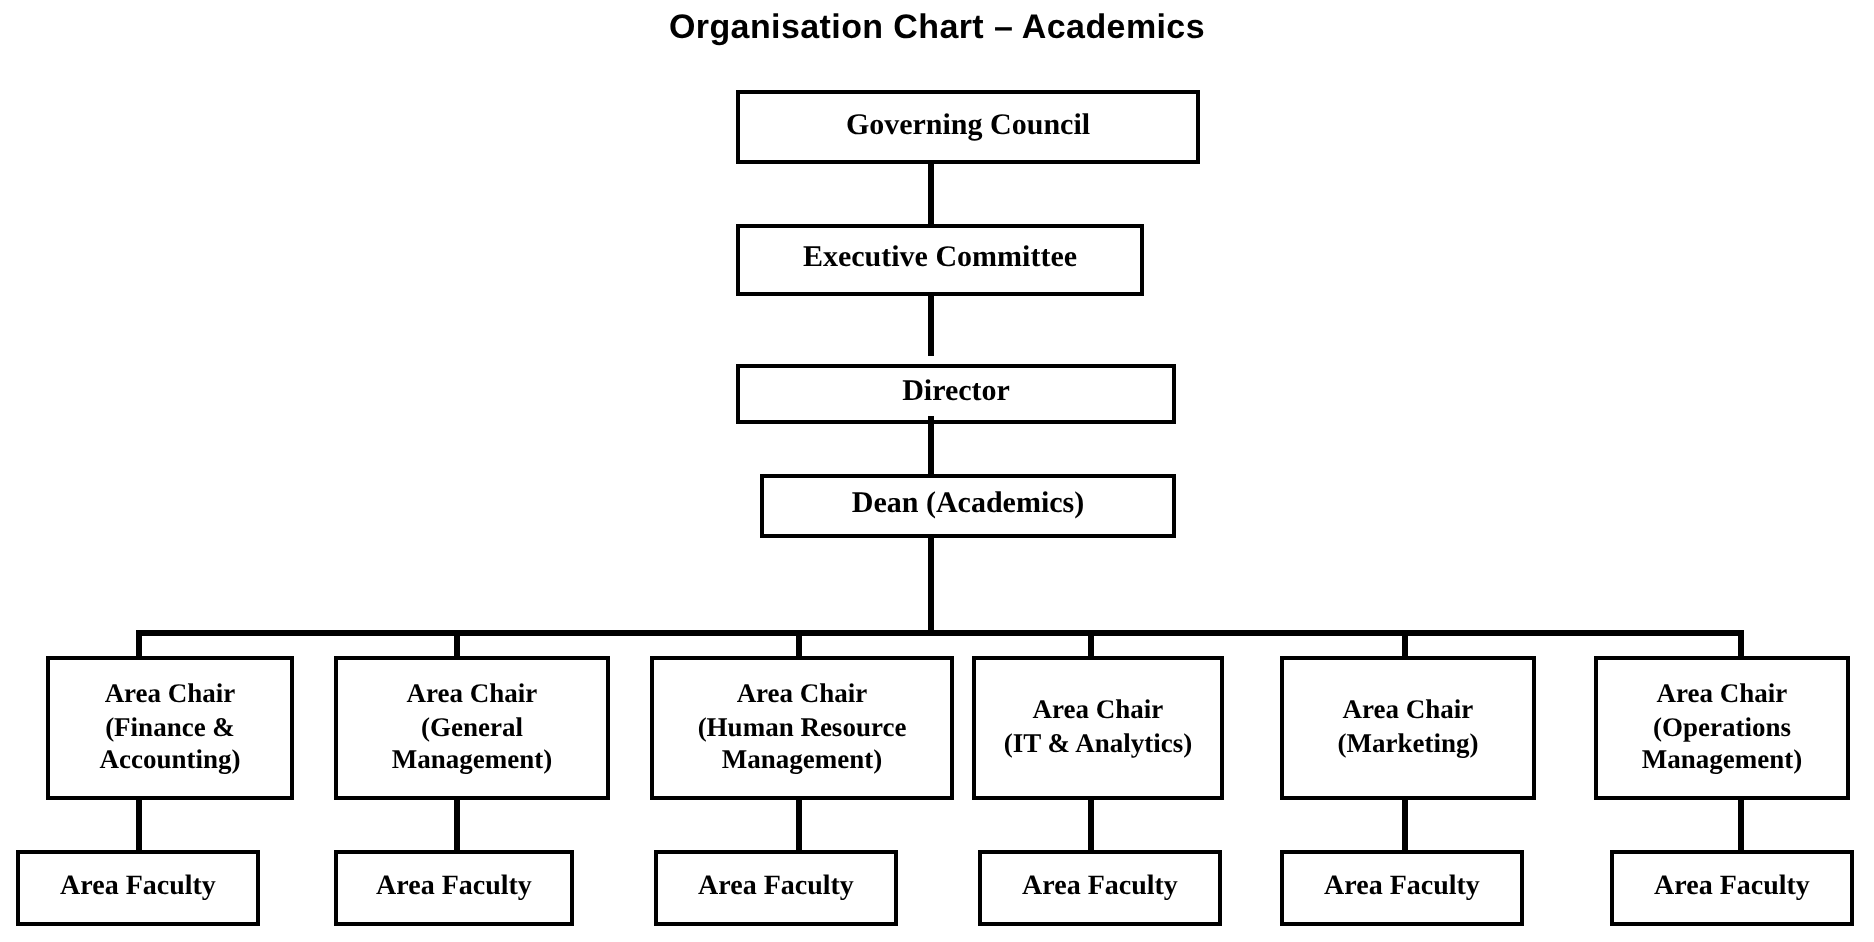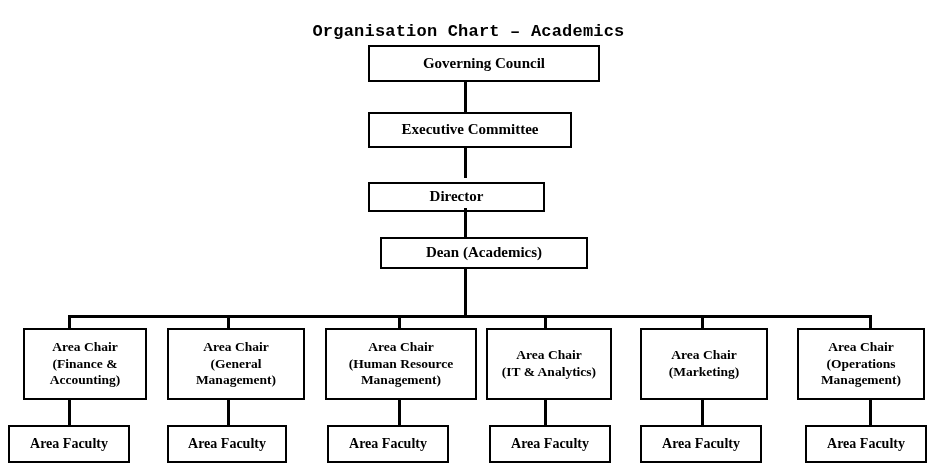--- a/index.html
+++ b/index.html
@@ -18,22 +18,21 @@
   #chart-title {
     position: absolute;
     left: 0;
     top: 4px;
     width: 937px;
     text-align: center;
     font-size: 17px;
     font-weight: 600;
     color: #000000;
     letter-spacing: 0.2px;
-    font-family: Liberation Mono, monospace;
-    margin-top: 18px;
+    font-family: Liberation Sans, sans-serif;
   }
   .node {
     position: absolute;
     box-sizing: border-box;
     border: 2px solid #000000;
     background: #ffffff;
     color: #000000;
     display: flex;
     align-items: center;
     justify-content: center;
@@ -74,21 +73,21 @@
   </div>
 
   <div class="conn v" style="left:464px; top:82px; height:30px;"></div>
 
   <div class="node" style="left:368px; top:112px; width:204px; height:36px;">
     <span class="node-label">Executive Committee</span>
   </div>
 
   <div class="conn v" style="left:464px; top:148px; height:30px;"></div>
 
-  <div class="node" style="left:368px; top:182px; width:177px; height:30px;">
+  <div class="node" style="left:368px; top:182px; width:220px; height:30px;">
     <span class="node-label">Director</span>
   </div>
 
   <div class="conn v" style="left:464px; top:208px; height:29px;"></div>
 
   <div class="node" style="left:368px; top:237px; width:208px; height:32px;margin-left:12px;">
     <span class="node-label">Dean (Academics)</span>
   </div>
 
   <div class="conn v" style="left:464px; top:269px; height:48px;"></div>

